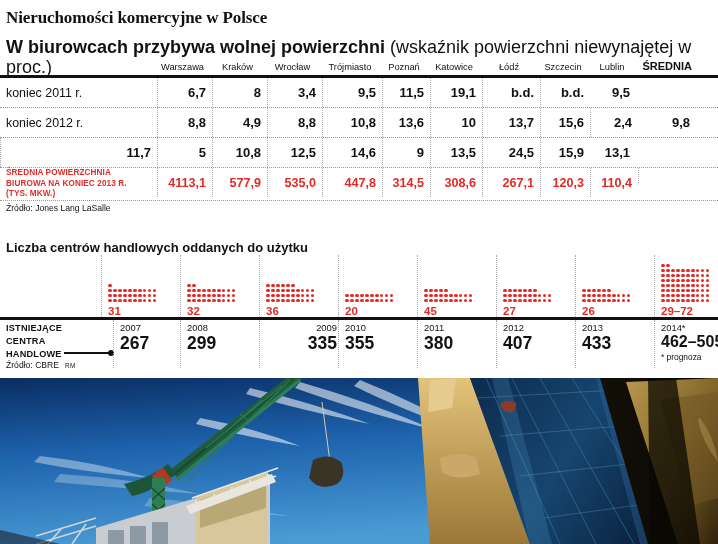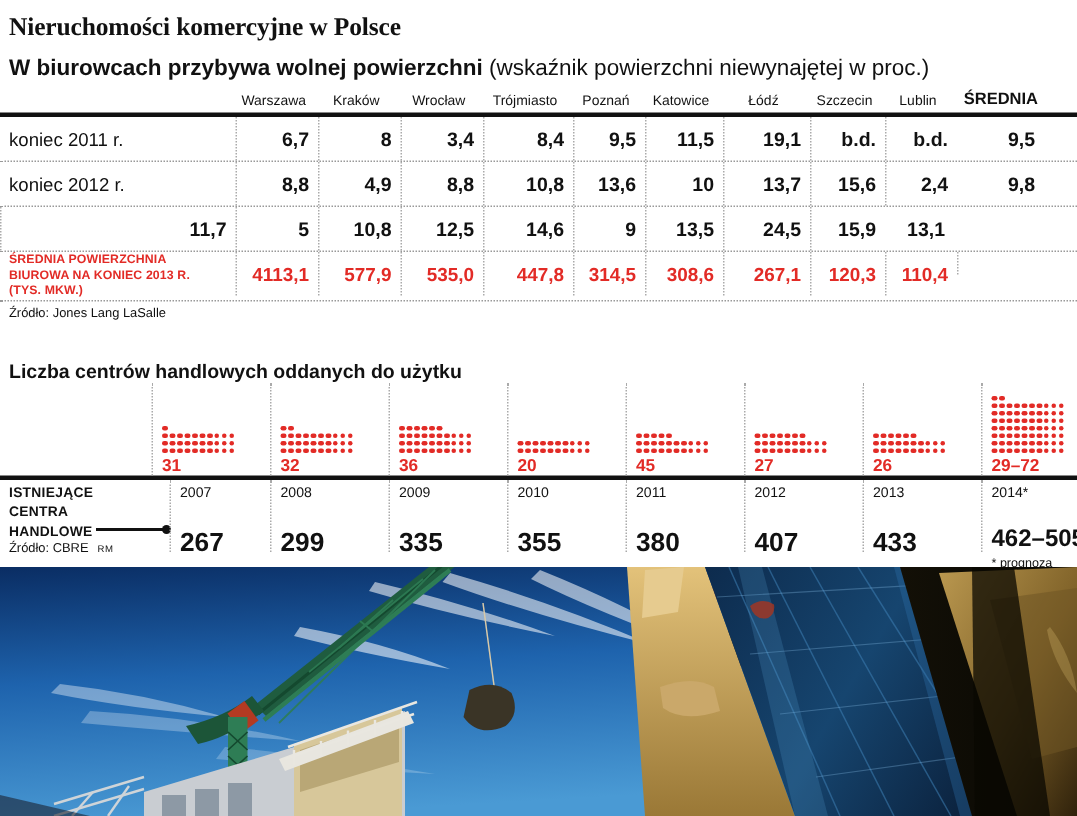--- a/index.html
+++ b/index.html
@@ -16,21 +16,21 @@
   
   .main-title{
     font-family:"Liberation Serif", serif;
     font-weight:bold;
     font-size:17px;
     padding:8px 0 0 6px;
     letter-spacing:-0.1px;
     color:#111;
   }
   .subtitle{
-    font-size:15px;
+    font-size:18px;
     padding:10px 0 0 6px;
     color:#111;
     line-height:1.1;
   }
   .subtitle b{ font-weight:bold; }
   .subtitle span.light{ font-weight:normal; }
 
   
   .tbl1{
     position:absolute; left:0; top:60px; width:718px;
@@ -157,21 +157,21 @@
     width:78px;
     height:48px;
     border-left:1px dotted #aaa;
     padding-left:6px;
   }
   .yr{ font-size:9.4px; color:#111; padding-top:2px;}
   .bigval{
     font-size:17.5px;
     font-weight:bold;
     color:#111;
-    margin-top:18px;
+    margin-top:0;
     white-space:nowrap;
   }
   .bigval.small{ font-size:16px; }
   .prognoza{
     font-size:8.4px;
     color:#111;
     margin-top:1px;
   }
 
   .legend2{
@@ -235,21 +235,20 @@
     <div class="hdr-cell avg">ŚREDNIA</div>
   </div>
 
   <div class="rule-thick"></div>
 
   <div class="row">
     <div class="row-label">koniec 2011 r.</div>
     <div class="cell">6,7</div>
     <div class="cell">8</div>
     <div class="cell">3,4</div>
-    <div class="cell">8,4</div>
     <div class="cell">9,5</div>
     <div class="cell">11,5</div>
     <div class="cell">19,1</div>
     <div class="cell">b.d.</div>
     <div class="cell">b.d.</div>
     <div class="cell avgcol">9,5</div>
   </div>
   <div class="rule-dot"></div>
 
   <div class="row">
@@ -695,21 +694,21 @@
       <span>Źródło: CBRE</span><span class="rm">RM</span>
     </div>
   <div class="yearcol" style="left: 113px;">
         <div class="yr">2007</div>
         <div class="bigval">267</div>
       </div>
       <div class="yearcol" style="left: 180px;">
         <div class="yr">2008</div>
         <div class="bigval">299</div>
       </div>
-      <div class="yearcol" style="left: 259px;">
+      <div class="yearcol" style="left: 259px; text-align: right;">
         <div class="yr">2009</div>
         <div class="bigval">335</div>
       </div>
       <div class="yearcol" style="left: 338px;">
         <div class="yr">2010</div>
         <div class="bigval">355</div>
       </div>
       <div class="yearcol" style="left: 417px;">
         <div class="yr">2011</div>
         <div class="bigval">380</div>

